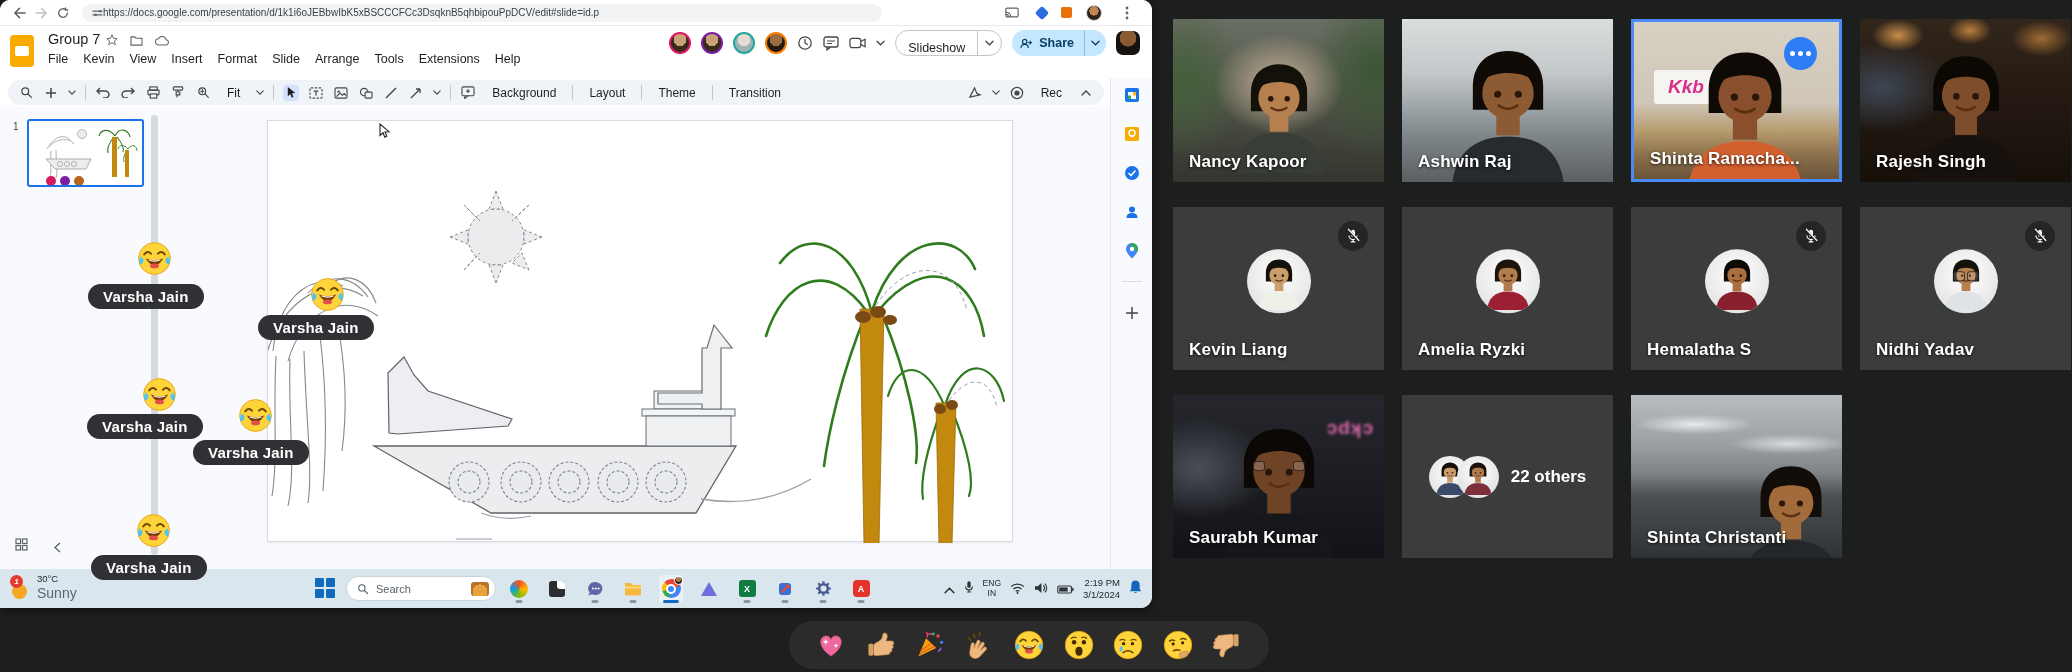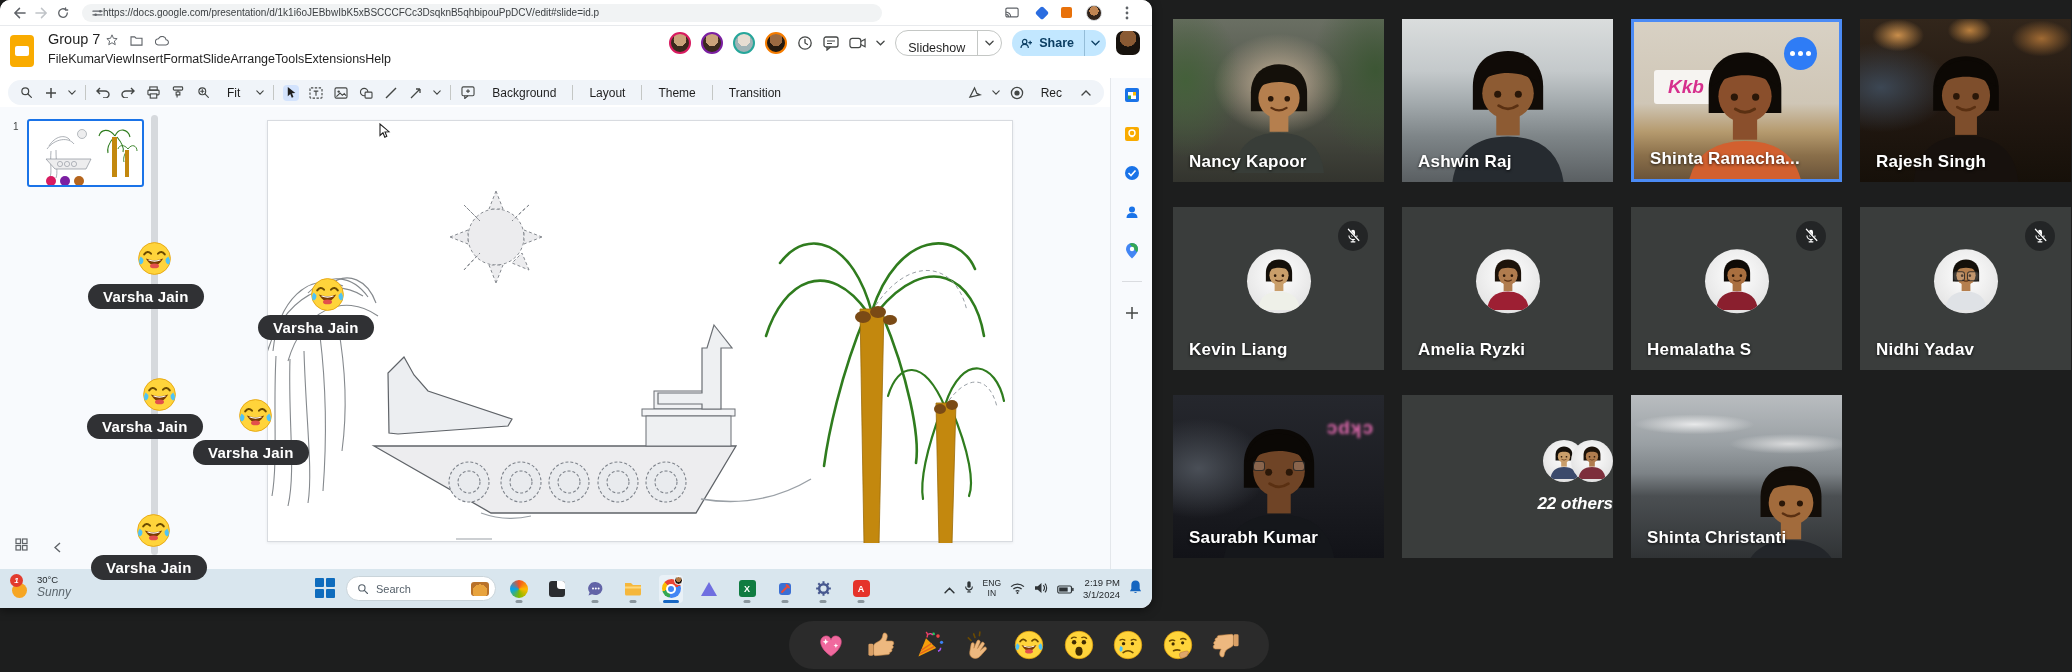--- a/index.html
+++ b/index.html
@@ -18,21 +18,21 @@
   .ext-diamond{width:10px;height:10px;background:#2b6de0;transform:rotate(45deg);border-radius:2px;}
   .ext-square{width:11px;height:11px;background:#e8710a;border-radius:2px;}
   .mini-avatar{width:16px;height:16px;border-radius:50%;background:radial-gradient(circle at 50% 35%,#c08552 0 40%,#30231a 41%);border:1px solid #d0d3d6;}
 
   
   .appheader{position:absolute;left:0;top:26px;width:1152px;height:52px;background:#fff;}
   .slides-icon{position:absolute;left:10px;top:9px;width:24px;height:32px;background:#f9ab00;border-radius:4px;}
   .slides-icon::after{content:"";position:absolute;left:5px;top:11px;width:14px;height:10px;background:#fff;border-radius:2px;}
   .doc-title{position:absolute;left:48px;top:5px;font-size:14.5px;color:#1f1f1f;}
   .title-icons{position:absolute;left:106px;top:6px;display:flex;gap:12px;color:#5f6368;}
-  .menubar{position:absolute;left:48px;top:26px;display:flex;font-size:12.5px;color:#1f1f1f;}
+  .menubar{position:absolute;left:48px;top:26px;display:flex;gap:15px;font-size:12.5px;color:#1f1f1f;}
   .menubar span{cursor:default;}
   .collab-row{position:absolute;right:0;top:4px;display:flex;align-items:center;gap:10px;padding-right:12px;}
   .collab{width:22px;height:22px;border-radius:50%;background:radial-gradient(circle at 50% 32%,#caa27a 0 42%,#3a2a1c 43%);border:2px solid;}
   .hdr-ico{color:#444746;display:flex;align-items:center;}
   .slideshow-btn{height:26px;border:1px solid #c4c7c5;border-radius:14px;display:flex;align-items:flex-end;background:#fff;overflow:hidden;}
   .slideshow-btn .lbl{padding:0 12px;font-size:12.5px;color:#1f1f1f;}
   .slideshow-btn .dd{width:24px;height:100%;border-left:1px solid #c4c7c5;display:flex;align-items:center;justify-content:center;color:#444746;}
   .share-btn{height:26px;border-radius:14px;background:var(--share-bg,#c2e7ff);display:flex;align-items:center;overflow:hidden;}
   .share-btn .lbl{padding:0 10px 0 8px;font-size:12.5px;font-weight:700;color:#0b3e63;display:flex;align-items:center;gap:6px;}
   .share-btn .dd{width:22px;height:100%;border-left:1px solid rgba(11,62,99,.25);display:flex;align-items:center;justify-content:center;color:#0b3e63;}
@@ -69,21 +69,21 @@
   .pill{position:absolute;z-index:31;background:var(--pill-bg,#303134);color:#fff;font-size:15px;font-weight:700;padding:4px 15px;border-radius:15px;white-space:nowrap;letter-spacing:.2px;}
 
   
   .taskbar{position:absolute;left:0;top:569px;width:1152px;height:39px;background:var(--taskbar-bg,#d9e6ee);display:flex;align-items:center;}
   .weather{position:absolute;left:10px;top:5px;display:flex;gap:5px;align-items:center;}
   .weather .wicon{position:relative;width:22px;height:26px;}
   .weather .sun-dot{position:absolute;left:2px;top:9px;width:15px;height:15px;border-radius:50%;background:#f6a623;}
   .weather .badge{position:absolute;left:0;top:0;width:13px;height:13px;border-radius:50%;background:#e23b2e;color:#fff;font-size:8px;font-weight:700;display:flex;align-items:center;justify-content:center;}
   .weather .wtxt{display:flex;flex-direction:column;line-height:1.15;}
   .weather .temp{font-size:9.5px;color:#1f2427;}
-  .weather .cond{font-size:12px;color:#5b666d;font-style:italic;}
+  .weather .cond{font-size:14px;color:#5b666d;}
   .start-btn{position:absolute;left:315px;top:9px;width:21px;height:21px;display:grid;grid-template-columns:9px 9px;grid-template-rows:9px 9px;gap:2px;}
   .start-btn i{background:#0f6cbd;border-radius:1px;}
   .search-pill{position:absolute;left:346px;top:7px;width:150px;height:25px;background:#fff;border:1px solid #c9d4da;border-radius:13px;display:flex;align-items:center;padding:0 6px 0 10px;gap:7px;}
   .search-pill .stxt{font-size:11px;color:#55606a;flex:1;}
   .food-ico{width:18px;height:14px;border-radius:3px;background:radial-gradient(circle at 50% 70%,#e8a33d 0 55%,#b9722a 56%);}
   .apps{position:absolute;left:507px;top:5px;display:flex;gap:14px;align-items:center;height:29px;}
   .app{position:relative;width:24px;height:28px;display:flex;align-items:center;justify-content:center;}
   .app.running::after{content:"";position:absolute;bottom:0;left:50%;transform:translateX(-50%);width:7px;height:2.5px;border-radius:2px;background:#8b969d;}
   .app.active{background:#e9f1f7;border-radius:4px;}
   .app.active::after{content:"";position:absolute;bottom:0;left:50%;transform:translateX(-50%);width:16px;height:3px;border-radius:2px;background:#1766c2;}
@@ -102,21 +102,21 @@
   .tile{position:relative;background:var(--tile-bg,#3a3d3c);border-radius:0;overflow:hidden;margin-top:9px;}
   .tile.active{border:3px solid var(--active-border,#4b8bf5);}
   .pname{position:absolute;left:16px;bottom:10px;color:#fff;font-size:17px;font-weight:700;letter-spacing:.2px;text-shadow:0 1px 3px rgba(0,0,0,.8);white-space:nowrap;z-index:5;}
   .ph{position:absolute;inset:0;}
   .person{position:absolute;display:block;}
   .avatar-wrap{position:absolute;left:50%;top:50%;transform:translate(-50%,-62%);width:64px;height:64px;border-radius:50%;background:radial-gradient(circle at 50% 40%,#ffffff,#dcdcdc);overflow:hidden;}
   .avatar-wrap .person{left:4px;top:5px;width:56px;height:56px;}
   .mic-off{position:absolute;top:14px;right:16px;width:30px;height:30px;border-radius:50%;background:rgba(28,30,31,.75);display:flex;align-items:center;justify-content:center;z-index:6;}
   .more-btn{position:absolute;top:15px;right:22px;width:33px;height:33px;border-radius:50%;background:#2e7cf6;display:flex;align-items:center;justify-content:center;gap:3px;z-index:6;}
   .more-btn i{width:5px;height:5px;border-radius:50%;background:#fff;}
-  .others-wrap{position:absolute;inset:0;display:flex;flex-direction:column;align-items:flex-end;justify-content:center;gap:12px;font-style:italic;}
+  .others-wrap{position:absolute;inset:0;display:flex;flex-direction:row;align-items:center;justify-content:center;gap:12px;}
   .others-avs{display:flex;}
   .others-avs .av{width:42px;height:42px;border-radius:50%;background:radial-gradient(circle at 50% 40%,#fff,#d8d8d8);position:relative;overflow:hidden;}
   .others-avs .av + .av{margin-left:-14px;}
   .others-avs .person{left:3px;top:3px;width:36px;height:36px;}
   .others-label{color:#fff;font-size:17px;font-weight:700;}
   .glasses{position:absolute;z-index:4;}
   .glasses::before,.glasses::after{content:"";position:absolute;width:10px;height:8px;border:1.6px solid rgba(30,30,30,.8);border-radius:3px;background:rgba(255,255,255,.18);}
   .glasses::before{left:0;}
   .glasses::after{right:0;}
   .logo-card{position:absolute;left:20px;top:48px;width:64px;height:34px;background:#f6f4f1;border-radius:3px;display:flex;align-items:center;justify-content:center;font-weight:800;font-size:19px;color:#d62f8d;filter:blur(.6px);font-style:italic;}
@@ -275,21 +275,21 @@
             </svg></span>
         <span><svg width="13" height="11" viewBox="0 0 14 12">
               <path d="M1 2 h4 l1.5 1.5 H13 V11 H1 Z" fill="none" stroke="#5f6368" stroke-width="1.2"></path>
             </svg></span>
         <span><svg width="14" height="10" viewBox="0 0 16 11">
               <path d="M4 10 a3.5 3.5 0 0 1 0 -7 a4.5 4.5 0 0 1 8.6 1 a3 3 0 0 1 -.6 6 Z" fill="none" stroke="#5f6368" stroke-width="1.2"></path>
             </svg></span>
       </div>
       <nav class="menubar">
         <span>File</span>
-        <span>Kumar</span>
+        <span>Kevin</span>
         <span>View</span>
         <span>Insert</span>
         <span>Format</span>
         <span>Slide</span>
         <span>Arrange</span>
         <span>Tools</span>
         <span>Extensions</span>
         <span>Help</span>
       </nav>
       <div class="collab-row">

